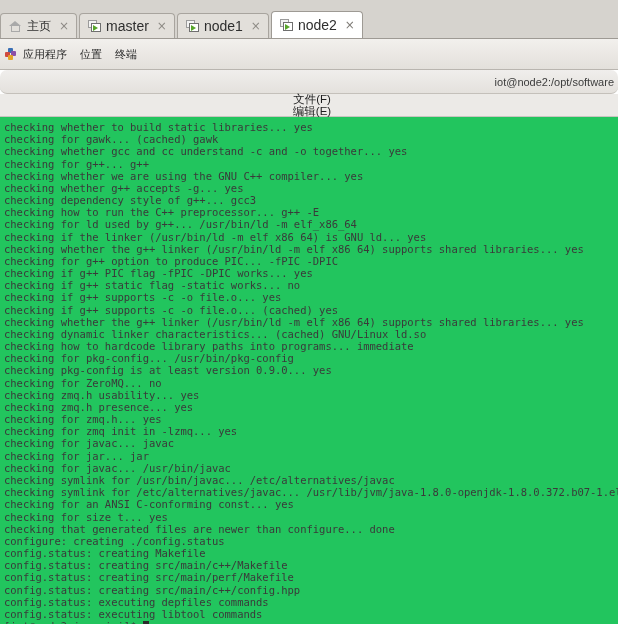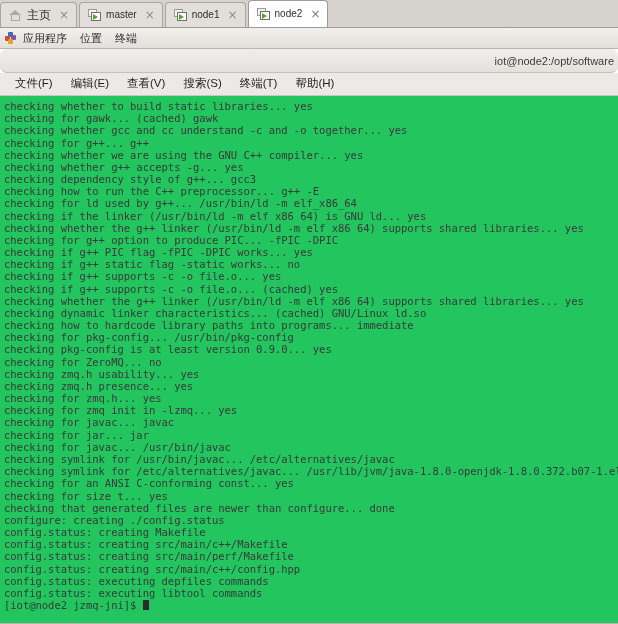--- a/index.html
+++ b/index.html
@@ -11,21 +11,21 @@
     width: 618px;
     height: 624px;
     overflow: hidden;
     font-family: "Liberation Sans", sans-serif;
     -webkit-font-smoothing: antialiased;
   }
 
   
   .tabbar {
     position: relative;
-    height: 28px;
+    height: 39px;
     background: #d6d3ce;
     display: flex;
     align-items: flex-end;
     border-bottom: 1px solid #9e9a94;
     box-sizing: border-box;
   }
   .tab {
     position: relative;
     height: 25px;
     display: flex;
@@ -41,21 +41,21 @@
     font-size: 11px;
     color: #2e2e2e;
     white-space: nowrap;
   }
   .tab.active {
     background: #ffffff;
     font-weight: normal;
     height: 27px;
     border-color: #9e9a94;
   }
-  .tab-label { font-size: 10px; line-height: 1; }
+  .tab-label { font-size: 14px; line-height: 1; }
   .tab.home .tab-label { font-size: 12px; }
   .tab-close {
     font-size: 12px;
     color: #8d8a85;
     line-height: 1;
     margin-left: 3px;
     font-family: "DejaVu Sans", sans-serif;
   }
   .tab.active .tab-close { color: #7d7a75; }
 
@@ -101,21 +101,21 @@
   .home-ico .body {
     position: absolute; left: 2px; top: 5.5px;
     width: 9px; height: 6px;
     border: 1.3px solid #a9a9a9;
     border-top: none;
     box-sizing: border-box;
   }
 
   
   .panel {
-    height: 21px;
+    height: 31px;
     background: linear-gradient(to bottom, #f2f0ed 0%, #e3e0db 100%);
     border-bottom: 1px solid #b9b5af;
     display: flex;
     align-items: center;
     padding-left: 5px;
     box-sizing: border-box;
     gap: 0;
   }
   .panel-item {
     font-size: 11px;
@@ -162,20 +162,21 @@
 
   
   .menubar {
     height: 23px;
     background: #eceae7;
     border-bottom: 1px solid #c9c5c0;
     display: flex;
     align-items: center;
     padding-left: 6px;
     box-sizing: border-box;
+    flex-direction: column;
   }
   .menu-item {
     font-size: 11.5px;
     color: #1f1f1f;
     padding: 0 9px;
     line-height: 1;
     white-space: nowrap;
   }
 
   

